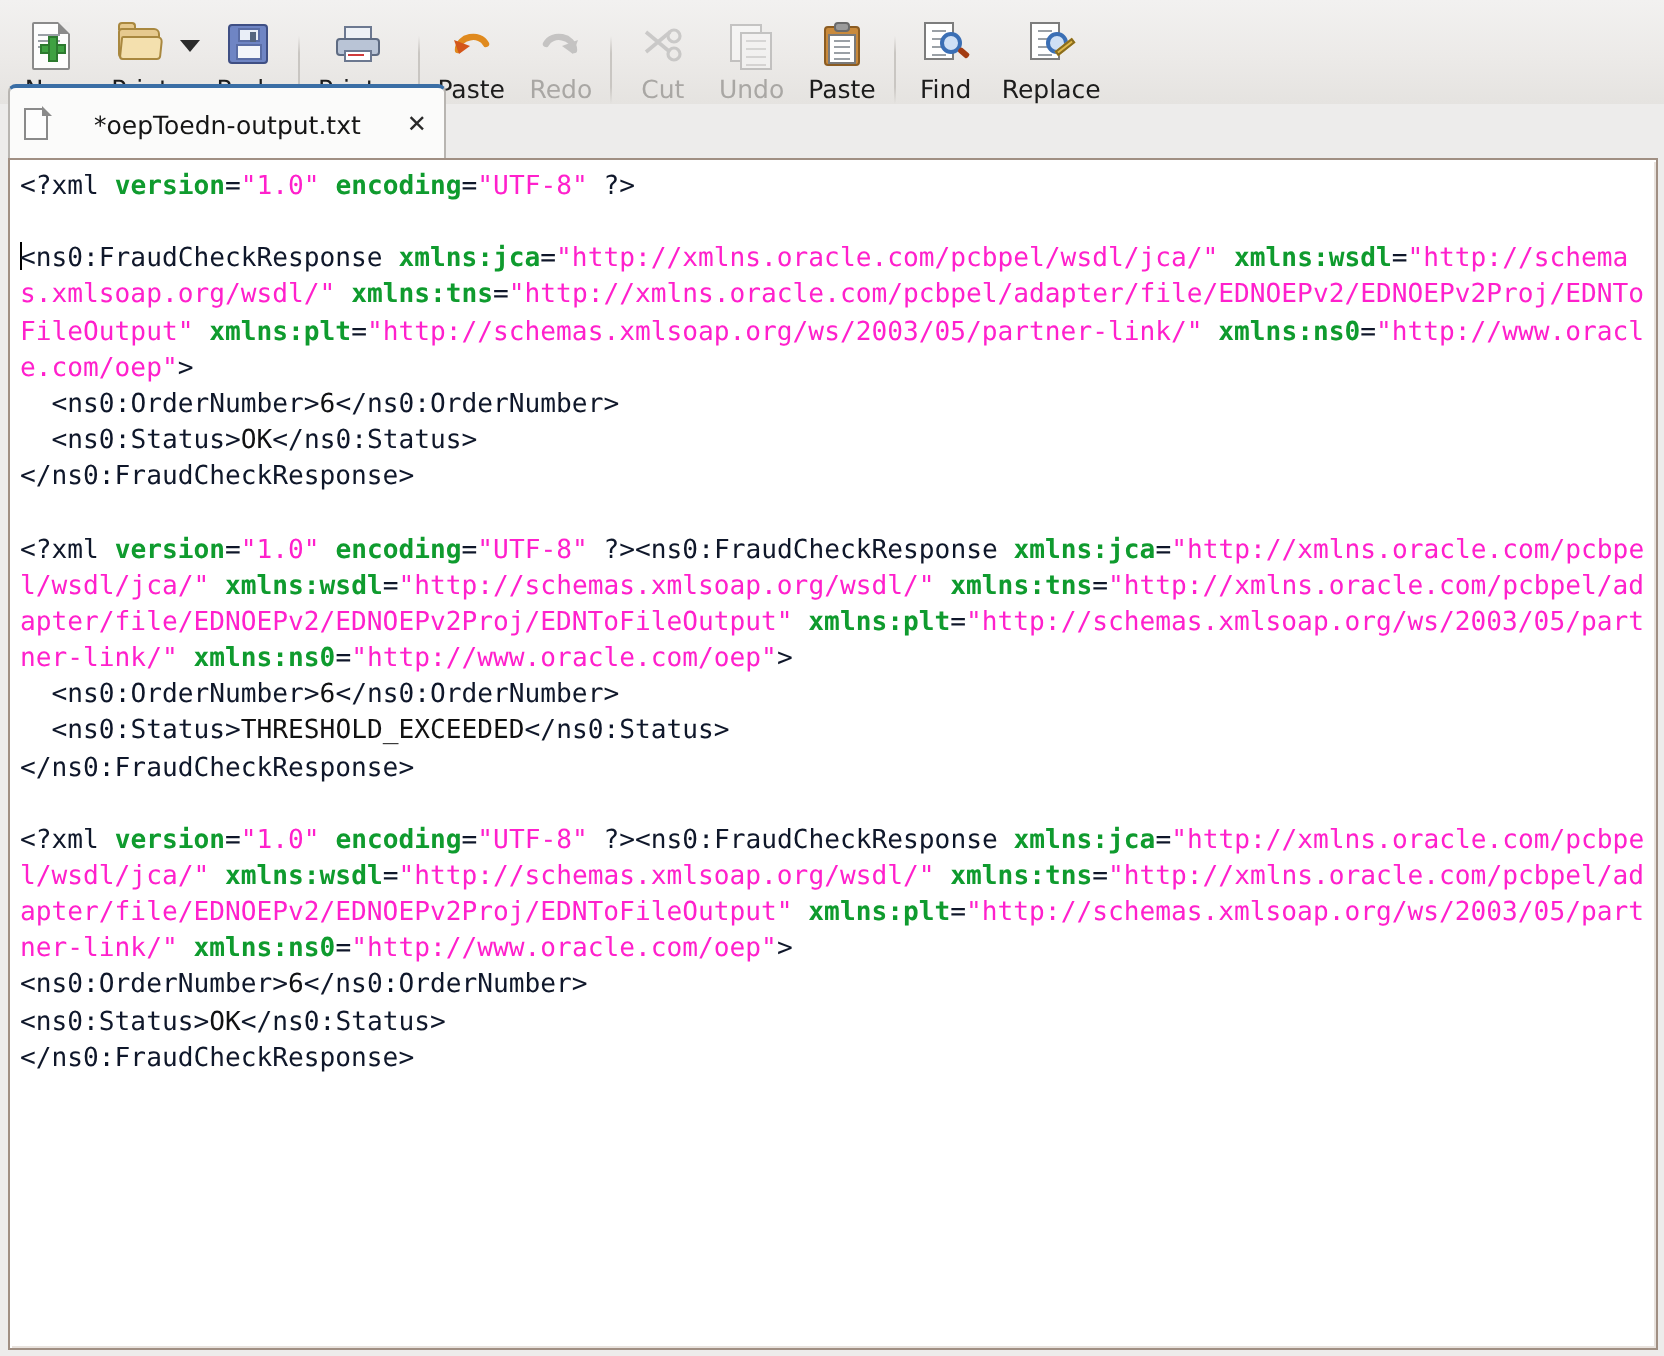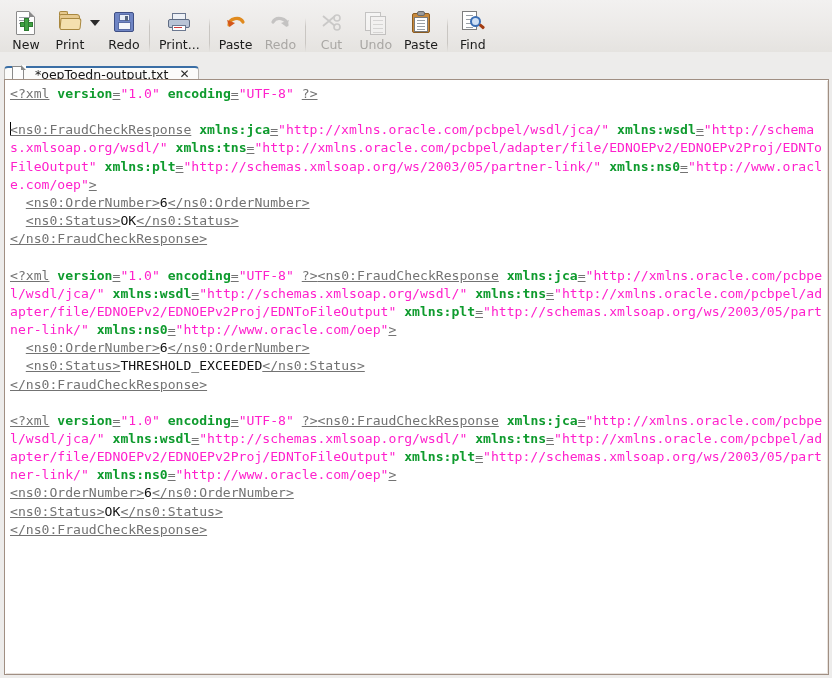--- a/index.html
+++ b/index.html
@@ -43,22 +43,22 @@
     border-top:6px solid #2b2b2b;
   }
 
   
   .tabbar{
     height:27px;background:#edeceb;position:relative;
     padding-left:4px;box-sizing:border-box;
     display:flex;align-items:flex-end;
   }
   .tab{
-    display:flex;align-items:center;gap:10px;
-    height:14px;padding:0 8px 0 7px;box-sizing:border-box;
+    display:flex;align-items:center;gap:22px;
+    height:38px;padding:0 8px 0 7px;box-sizing:border-box;
     background:#fbfbfa;
     border:1px solid #b8b5b1;border-bottom:none;
     border-top:2px solid #3a6ea5;
     border-radius:4px 4px 0 0;
     position:relative;top:1px;
   }
   .tab .tablabel{font-size:12.5px;color:#151515;white-space:nowrap;}
   .tab .tabclose{
     font-size:12px;font-weight:bold;color:#2a2a2a;line-height:1;
     padding:0 1px;cursor:default;
@@ -78,21 +78,21 @@
     overflow:hidden;background:#fff;
   }
   pre.code{
     margin:0;padding:3px 0 0 2px;
     font-family:"DejaVu Sans Mono", monospace;
     font-size:13.1px;line-height:18.15px;
     white-space:pre-wrap;word-break:break-all;
     color:#000;
   }
   
-  .t   {color:#737373;text-decoration:underline;}              
+  .t   {color:#0f172a;}              
   .a   {color:#0f9b2e;font-weight:bold;} 
   .v   {color:#ff20cc;}              
   .txt {color:#111;}                 
 
   .caret{
     display:inline-block;width:1px;height:14px;background:#000;
     vertical-align:-2px;margin-right:-1px;
   }
 
   
@@ -297,20 +297,35 @@
             <i></i>
             <i></i>
           </span>
           <span class="mag"></span>
           <span class="hnd"></span>
         </span>
     </span>
     <span class="lbl">Find</span>
   </div>
 
+  <div class="tb-item">
+    <span class="ic">
+      <span class="find">
+          <span class="pg">
+            <i></i>
+            <i></i>
+            <i></i>
+            <i></i>
+          </span>
+          <span class="mag"></span>
+          <span class="pencil"></span>
+        </span>
+    </span>
+    <span class="lbl">Replace</span>
+  </div>
 
 </div>
 
 <div class="tabbar">
   <div class="tab">
     <span class="ic" style="width:13px;height:17px;position:relative;display:inline-block;">
       <span style="position:absolute;left:0;top:0;width:12px;height:16px;background:#fdfdfd;border:1px solid #8a8a8a;box-sizing:border-box;"></span>
       <span style="position:absolute;right:-1px;top:-1px;border-width:0 5px 5px 0;border-style:solid;border-color:#8a8a8a #fbfbfa;"></span>
     </span>
     <span class="tablabel">*oepToedn-output.txt</span>

